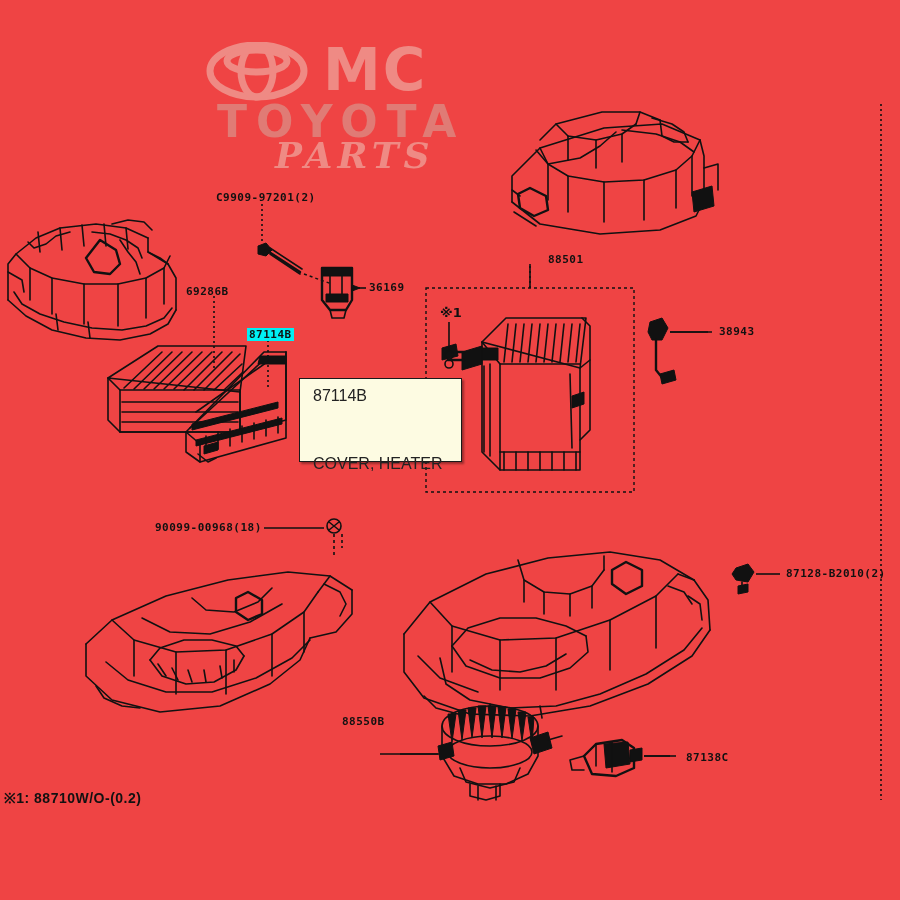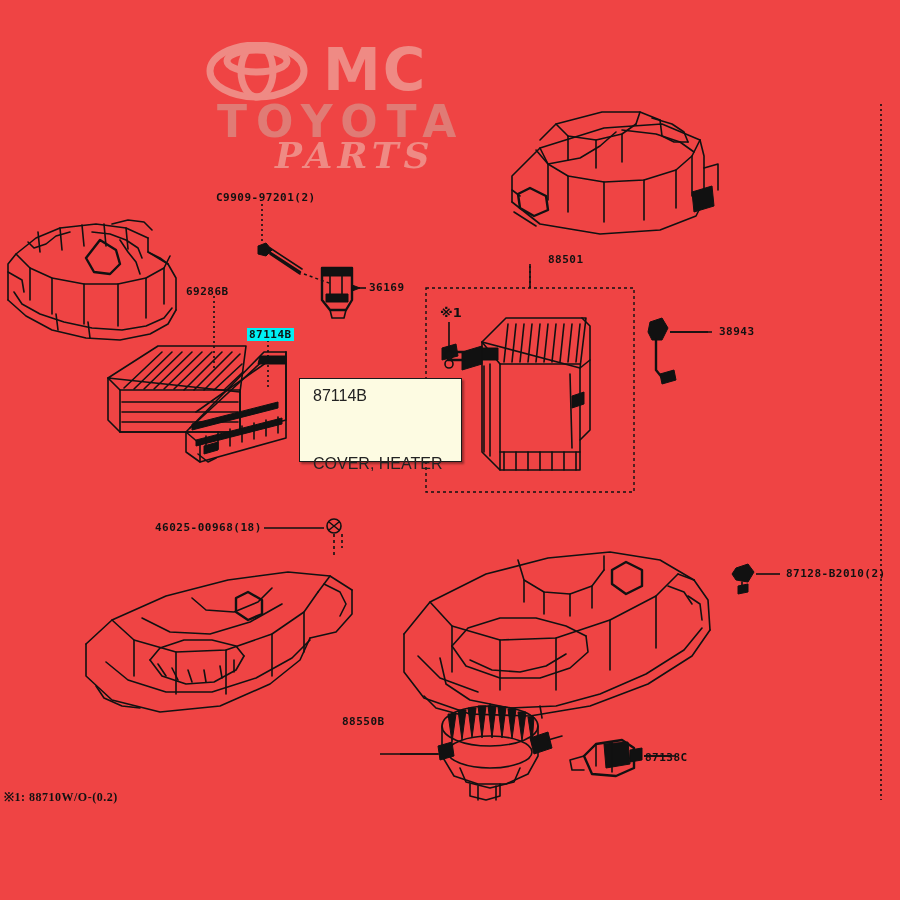--- a/index.html
+++ b/index.html
@@ -52,22 +52,22 @@
     position: absolute;
     font-family: "DejaVu Sans", sans-serif;
     font-size: 13px;
     font-weight: bold;
     color: #111111;
     line-height: 1;
     white-space: nowrap;
   }
   .footnote {
     position: absolute;
-    font-family: Liberation Serif, serif;
-    font-size: 12px;
+    font-family: Liberation Sans, sans-serif;
+    font-size: 14px;
     font-weight: bold;
     color: #111111;
     white-space: nowrap;
     letter-spacing: 0.5px;
     text-align: center;
   }
   
   #tooltip {
     position: absolute;
     left: 299px;
@@ -357,25 +357,25 @@
   <div class="plabel" style="left:186px; top:286px;">69286B</div>
 
   <div class="plabel" style="left:369px; top:282px;">36169</div>
 
   <div class="plabel hl" style="left:247px; top:328px;">87114B</div>
 
   <div class="plabel" style="left:504px; top:254px;margin-left:44px;">88501</div>
 
   <div class="plabel" style="left:719px; top:326px;">38943</div>
 
-  <div class="plabel" style="left:155px; top:522px;">46025-00968(18)</div>
+  <div class="plabel" style="left:155px; top:522px;">90099-00968(18)</div>
 
   <div class="plabel" style="left:786px; top:568px;">87128-B2010(2)</div>
 
   <div class="plabel" style="left:342px; top:716px;">88550B</div>
 
-  <div class="plabel" style="left:645px; top:752px;">87138C</div>
+  <div class="plabel" style="left:686px; top:752px;">87138C</div>
 
   <div class="refmark" style="left:440px; top:306px;">※1</div>
 
   <div class="footnote" style="left:4px; top:788px;">※1: 88710W/O-(0.2)</div>
 
 </div>
 
 </body></html>

